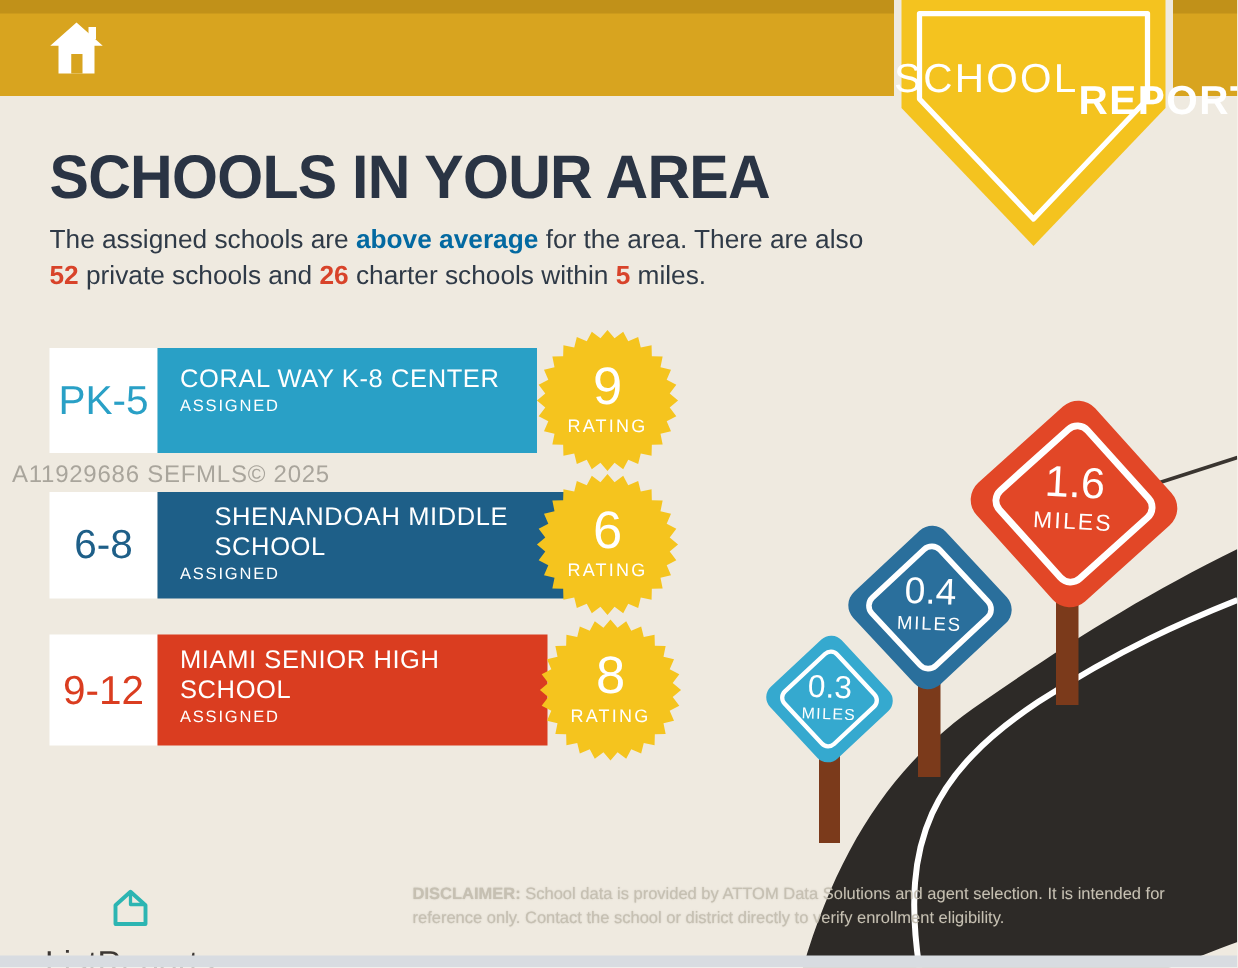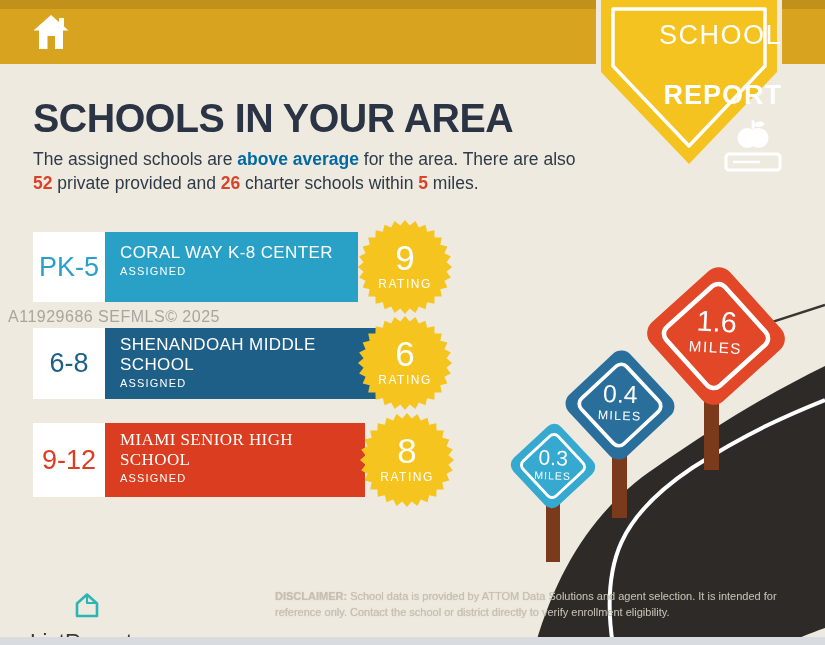--- a/index.html
+++ b/index.html
@@ -9,42 +9,42 @@
   
   .header { position:absolute; left:0; top:0; width:825px; height:64px; background:#D8A41F; }
   .header-shade { position:absolute; left:0; top:0; width:100%; height:9px; background:rgba(90,60,0,.18); }
   .home-ico { position:absolute; left:30px; top:11px; }
   .address { position:absolute; left:86px; top:0; height:64px; display:flex; align-items:center;
              color:#fff; font-size:16.5px; letter-spacing:.4px; }
 
   
   .badge { position:absolute; left:596px; top:0; width:186px; height:176px; z-index:5; }
   .badge svg.shape { position:absolute; left:0; top:0; }
-  .badge-content { position:absolute; left:0; top:0; width:186px; display:flex; flex-direction:column; align-items:flex-end; padding-top:21px; }
+  .badge-content { position:absolute; left:0; top:0; width:186px; display:flex; flex-direction:row; align-items:center; padding-top:21px; }
   .badge-l1 { color:#fff; font-size:27px; font-weight:300; letter-spacing:1.5px; line-height:1.05; }
   .badge-l2 { color:#fff; font-size:27px; font-weight:bold; letter-spacing:1px; line-height:1.1;margin-top:32px; }
   .badge-icons { margin-top:8px; display:flex; flex-direction:column; align-items:center; gap:3px; }
 
   
   .title { position:absolute; left:33px; top:95px; font-size:41px; font-weight:bold; letter-spacing:-.5px;
            transform:scaleX(.96); transform-origin:left; white-space:nowrap; }
   .intro { position:absolute; left:33px; top:147px; width:552px; font-size:17.5px; line-height:24px; color:#2F3A47; }
   .intro b { font-weight:bold; }
   .watermark { position:absolute; left:8px; top:308px; font-size:16px; color:#A9A59C; letter-spacing:.5px; }
 
   
   .row { position:absolute; left:33px; }
   .grade-box { position:absolute; left:0; top:0; width:72px; height:100%; background:#ffffff;
                display:flex; align-items:center; justify-content:center; font-size:27px; }
   .bar { position:absolute; left:72px; top:0; height:100%; color:#fff; padding:7px 0 16px 15px; }
   .bar-name { font-size:17px; letter-spacing:.4px; line-height:1.18; font-weight:500; }
   .bar-status { font-size:11px; letter-spacing:1.2px; margin-top:2px; }
   .row1 { top:232px; height:70px; } .row1 .bar { width:253px; padding-top:11px; } .row1 .bar-name { white-space:nowrap; }
-  .row2 { top:328px; height:71px; } .row2 .bar { width:273px; } .row2 .bar-name { max-width:205px; }
-  .row3 { top:423px; height:74px; } .row3 .bar { width:260px; } .row3 .bar-name { max-width:190px;font-family:Liberation Serif, serif; }
+  .row2 { top:328px; height:71px; } .row2 .bar { width:273px; } .row2 .bar-name { max-width:205px;margin-left:23px; }
+  .row3 { top:423px; height:74px; } .row3 .bar { width:260px; } .row3 .bar-name { max-width:190px; }
 
   
   .burst { position:absolute; width:96px; height:96px; z-index:4; }
   .burst svg { position:absolute; left:0; top:0; }
   .burst-inner { position:absolute; inset:0; display:flex; flex-direction:column; align-items:center; justify-content:center; color:#fff; }
   .burst-num { font-size:35px; line-height:1; margin-top:-4px; }
   .burst-lbl { font-size:12px; letter-spacing:1.5px; margin-top:2px; }
   .b1 { left:357px; top:219px; } .b2 { left:357px; top:315px; } .b3 { left:359px; top:412px; }
 
   
@@ -92,21 +92,21 @@
         <svg width="58" height="20" viewBox="0 0 58 20">
           <rect x="2" y="2" width="54" height="16" rx="3" fill="none" stroke="#fff" stroke-width="3"></rect>
           <line x1="9" y1="10" x2="36" y2="10" stroke="#fff" stroke-width="2.5"></line>
         </svg>
       </div>
     </div>
   </div>
 
   <div class="title" style="color: rgb(42, 52, 68);">SCHOOLS IN YOUR AREA</div>
   <div class="intro">
-    <span>The assigned schools are </span><b style="color: #0369a1;">above average</b><span> for the area. There are also </span><b style="color: rgb(216, 67, 42);">52</b><span> private provided and </span><b style="color: rgb(216, 67, 42);">26</b><span> charter schools within </span><b style="color: rgb(216, 67, 42);">5</b><span> miles.</span>
+    <span>The assigned schools are </span><b style="color: #0369a1;">above average</b><span> for the area. There are also </span><b style="color: rgb(216, 67, 42);">52</b><span> private schools and </span><b style="color: rgb(216, 67, 42);">26</b><span> charter schools within </span><b style="color: rgb(216, 67, 42);">5</b><span> miles.</span>
   </div>
 
   <div class="watermark">A11929686  SEFMLS© 2025</div>
 
   <svg class="road-svg" width="825" height="645" viewBox="0 0 825 645">
     <line x1="738" y1="333" x2="825" y2="305" stroke="#3A3530" stroke-width="2.5"></line>
     <path d="M535 646 C560 560 600 505 655 468 C710 430 760 398 825 366 L825 628 C808 634 795 640 777 646 Z" fill="#2D2A27"></path>
     <path d="M613 646 C600 560 622 515 692 468 C748 432 790 414 825 400" fill="none" stroke="#fff" stroke-width="4"></path>
     <rect x="546" y="500" width="14" height="62" fill="#7B3A1B"></rect>
     <rect x="612" y="452" width="15" height="66" fill="#7B3A1B"></rect>

